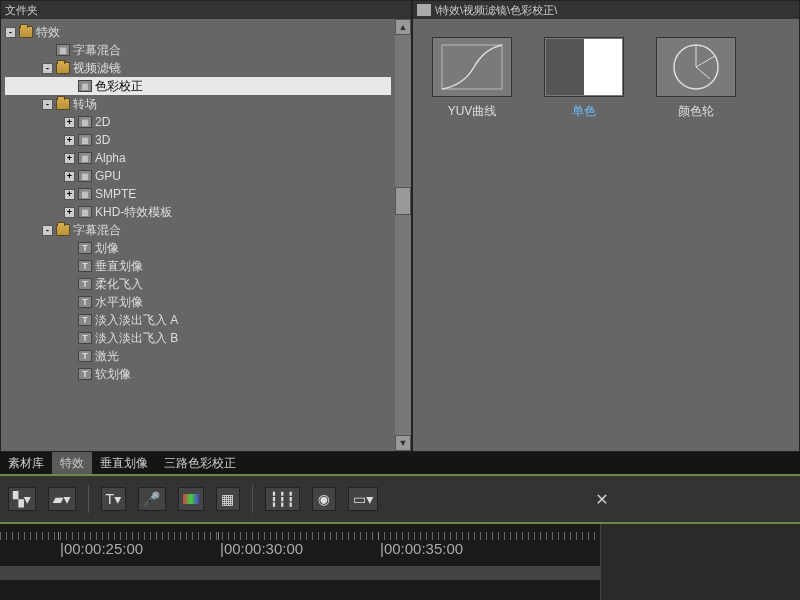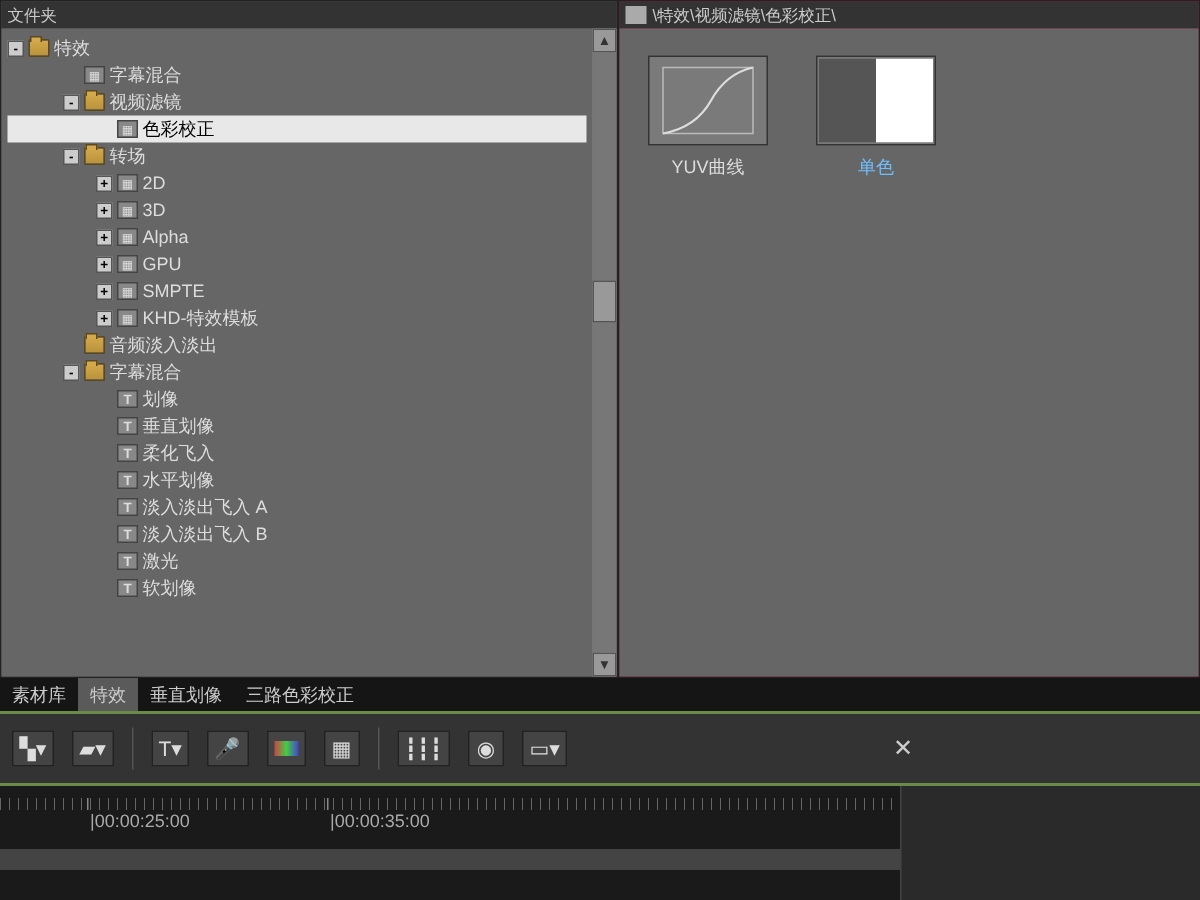--- a/index.html
+++ b/index.html
@@ -31,21 +31,21 @@
 .tabs { height: 22px; background: #151515; display: flex; align-items: center; }
 .tab { padding: 0 8px; height: 22px; display: flex; align-items: center; color: #ccc; cursor: pointer; font-size: 12px; }
 .tab.active { background: #5a5a5a; }
 .toolbar-area { height: 48px; background: #333; border-top: 2px solid #6a8a4a; display: flex; align-items: center; padding: 0 8px; gap: 12px; }
 .tool-btn { height: 24px; min-width: 24px; background: #444; border: 1px solid #222; display: flex; align-items: center; justify-content: center; color: #ddd; font-size: 14px; cursor: pointer; padding: 0 4px; }
 .tool-sep { width: 1px; height: 28px; background: #555; }
 .close-x { margin-left: auto; margin-right: 180px; width: 20px; height: 20px; display: flex; align-items: center; justify-content: center; color: #ccc; font-size: 16px; cursor: pointer; }
 .timeline-area { height: 78px; background: #1a1a1a; border-top: 2px solid #6a8a4a; display: flex; }
 .tl-left { width: 600px; position: relative; }
 .ruler { position: absolute; top: 16px; left: 0; right: 0; height: 20px; display: flex; }
-.ruler-seg { position: relative; color: #aaa; font-size: 12px; }
+.ruler-seg { position: relative; color: #aaa; font-size: 15px; }
 .ruler-seg::before { content: ""; position: absolute; top: -8px; left: 0; width: 1px; height: 8px; background: #888; }
 .ticks { position: absolute; top: 8px; left: 0; right: 0; height: 8px; background: repeating-linear-gradient(90deg, #666 0, #666 1px, transparent 1px, transparent 6px); }
 .playhead-bar { position: absolute; top: 42px; left: 0; right: 0; height: 14px; background: #444; }
 .tl-right { flex: 1; background: #2a2a2a; border-left: 1px solid #444; }
 svg { display: block; }
 </style>
 </head>
 <body>
 
 <div class="top-panels">
@@ -110,26 +110,20 @@
             <span class="spacer" style="width:56px"></span>
             <span class="toggle">+</span>
             <span class="icon-box">▦</span>
             <span>SMPTE</span>
           </div>
           <div class="tree-item">
             <span class="spacer" style="width:56px"></span>
             <span class="toggle">+</span>
             <span class="icon-box">▦</span>
             <span>KHD-特效模板</span>
-          </div>
-          <div class="tree-item">
-            <span class="spacer" style="width:34px"></span>
-            <span class="spacer" style="width:11px"></span>
-            <span class="icon-folder"></span>
-            <span>音频淡入淡出</span>
           </div>
           <div class="tree-item">
             <span class="spacer" style="width:34px"></span>
             <span class="toggle">-</span>
             <span class="icon-folder"></span>
             <span>字幕混合</span>
           </div>
           <div class="tree-item">
             <span class="spacer" style="width:56px"></span>
             <span class="spacer" style="width:11px"></span>
@@ -207,20 +201,32 @@
           </div>
           <div class="grid-item selected">
             <div class="thumb">
               <svg width="76" height="56" viewBox="0 0 76 56">
                 <rect width="38" height="56" fill="#555"></rect>
                 <rect x="38" width="38" height="56" fill="#fff"></rect>
               </svg>
             </div>
             <div class="glabel">单色</div>
           </div>
+          <div class="grid-item">
+            <div class="thumb">
+              <svg width="76" height="56" viewBox="0 0 76 56">
+                <rect width="76" height="56" fill="#7a7a7a"></rect>
+                <circle cx="38" cy="28" r="22" fill="none" stroke="#ddd" stroke-width="1.5"></circle>
+                <line x1="38" y1="28" x2="38" y2="6" stroke="#ddd"></line>
+                <line x1="38" y1="28" x2="57" y2="17" stroke="#ddd"></line>
+                <line x1="38" y1="28" x2="52" y2="40" stroke="#ddd"></line>
+              </svg>
+            </div>
+            <div class="glabel">颜色轮</div>
+          </div>
         </div>
     </div>
   </div>
 </div>
 
 <div class="tabs" id="tabs">
     <div class="tab">素材库</div>
     <div class="tab active">特效</div>
     <div class="tab">垂直划像</div>
     <div class="tab">三路色彩校正</div>
@@ -241,18 +247,19 @@
   <div class="tool-btn">◉</div>
   <div class="tool-btn">▭▾</div>
   <div class="close-x">✕</div>
 </div>
 
 <div class="timeline-area">
   <div class="tl-left">
     <div class="ticks"></div>
     <div class="ruler" id="ruler">
         <div class="ruler-seg" style="width: 160px; padding-left: 2px; margin-left: 58px;">|00:00:25:00</div>
+        <div class="ruler-seg" style="width: 160px; padding-left: 2px;">|00:00:30:00</div>
         <div class="ruler-seg" style="width: 160px; padding-left: 2px;">|00:00:35:00</div>
       </div>
     <div class="playhead-bar"></div>
   </div>
   <div class="tl-right"></div>
 </div>
 
 </body></html>

